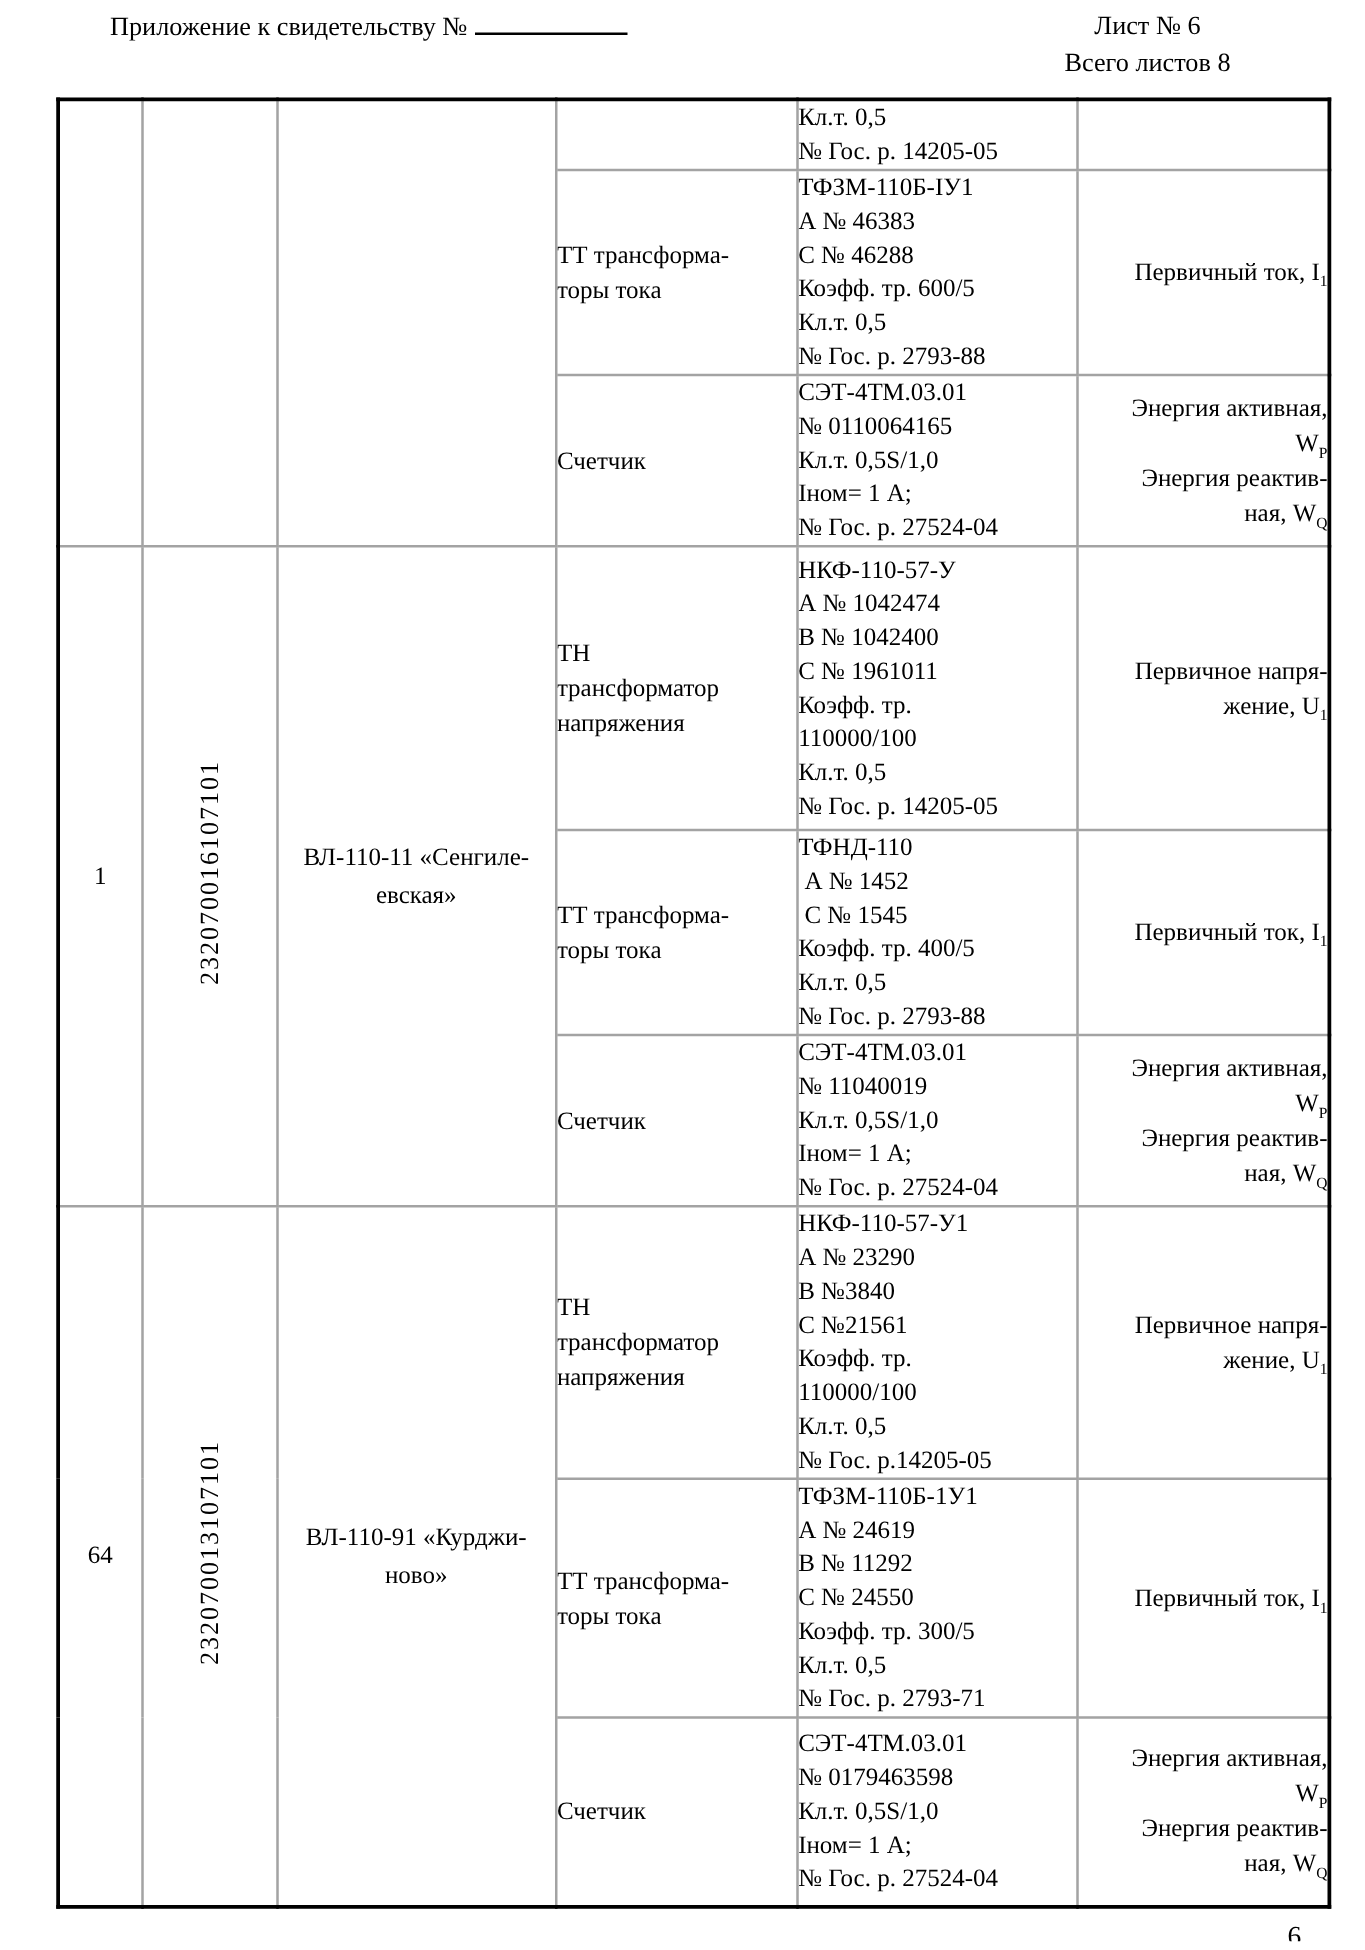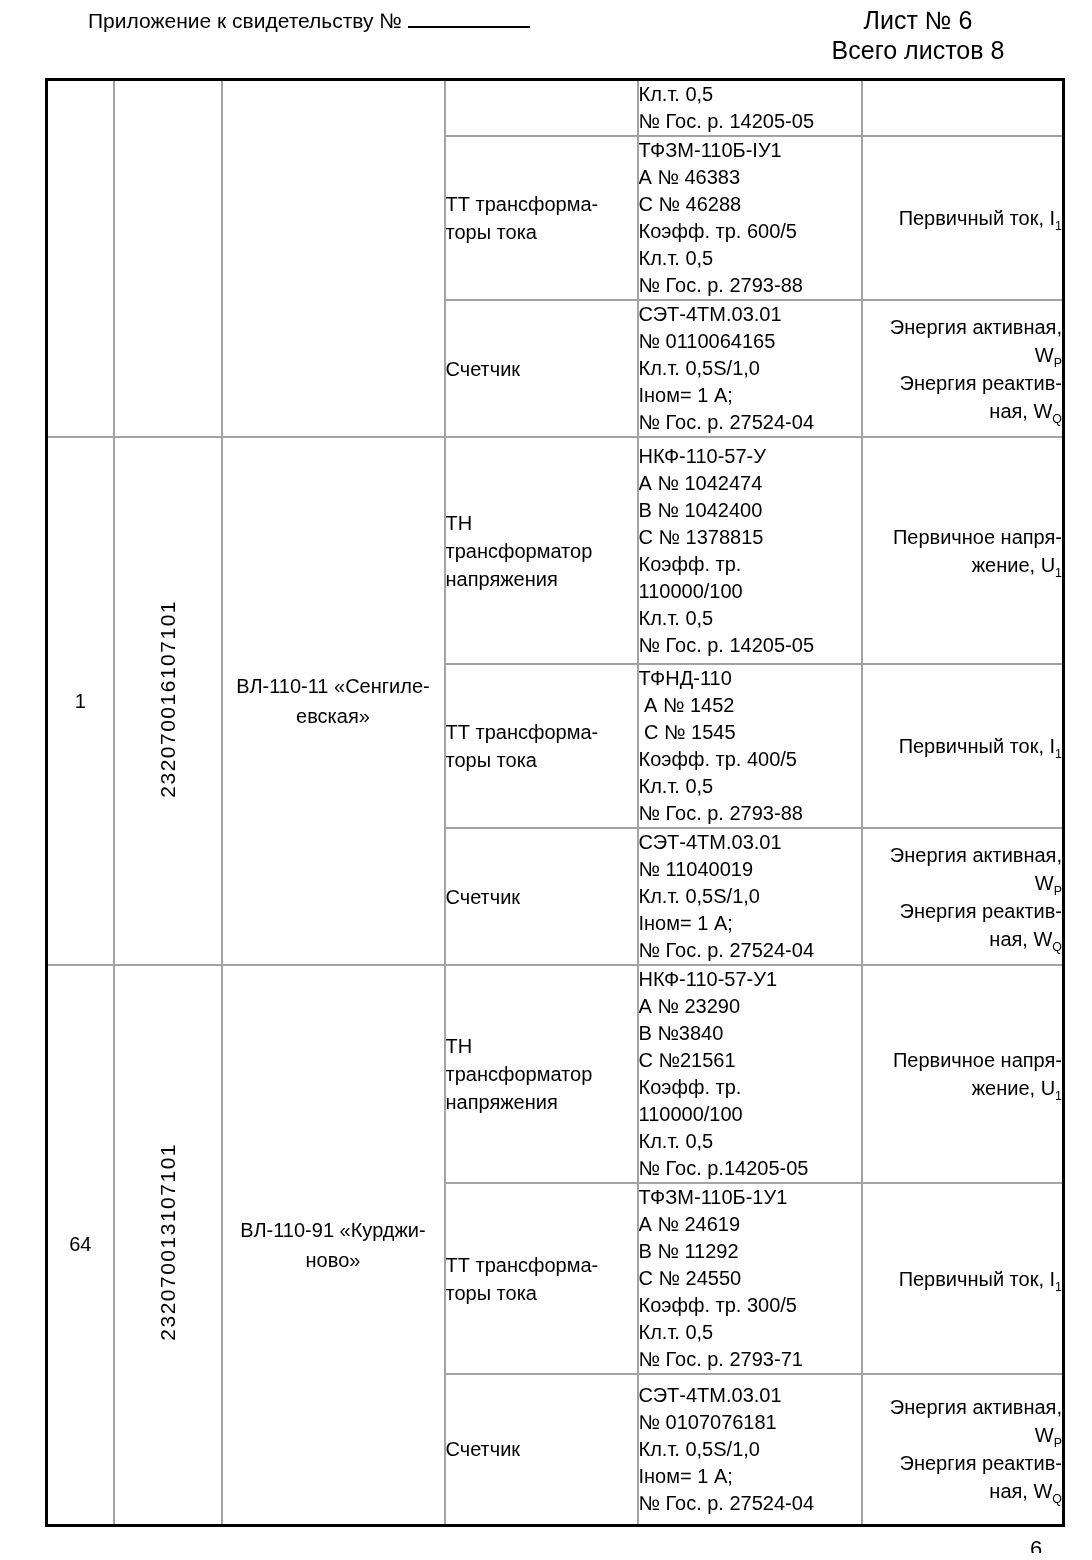--- a/index.html
+++ b/index.html
@@ -1,40 +1,40 @@
 <!DOCTYPE html>
 <html><head>
 <meta charset="utf-8">
 <style>
   html, body { margin: 0; padding: 0; background: #e8e8e8; }
   .page {
     position: relative;
     width: 1092px;
     height: 1560px;
     background: #ffffff;
-    font-family: Liberation Sans, sans-serif;
+    font-family: Liberation Serif, serif;
     color: #000;
     overflow: hidden;
   }
   
   .hdr-left {
     position: absolute;
     left: 88px;
     top: 5px;
     font-size: 21px;
     line-height: 30px;
     white-space: nowrap;
   }
   .hdr-right {
     position: absolute;
     left: 822px;
     top: 5px;
     width: 192px;
     text-align: center;
-    font-size: 25px;
+    font-size: 21px;
     line-height: 30px;
   }
   .blank-line {
     display: inline-block;
     width: 122px;
     height: 1em;
     border-bottom: 2px solid #000;
     vertical-align: baseline;
     margin-left: 6px;
   }
@@ -163,21 +163,21 @@
           </td>
       <td class="type">
             <div class="line">ТН</div>
             <div class="line">трансформатор</div>
             <div class="line">напряжения</div>
           </td>
       <td class="spec">
             <div class="line">НКФ-110-57-У</div>
             <div class="line">А № 1042474</div>
             <div class="line">В № 1042400</div>
-            <div class="line">С № 1378815</div>
+            <div class="line">С № 1961011</div>
             <div class="line">Коэфф. тр.</div>
             <div class="line">110000/100</div>
             <div class="line">Кл.т. 0,5</div>
             <div class="line">№ Гос. р. 14205-05</div>
           </td>
       <td class="param">
             <div class="line">Первичное напря-</div>
             <div class="line">жение, U<sub>1</sub></div>
           </td>
     </tr>
@@ -261,21 +261,21 @@
       <td class="param">
             <div class="line">Первичный ток, I<sub>1</sub></div>
           </td>
     </tr>
     <tr style="height:151px">
       <td class="type">
             <div class="line">Счетчик</div>
           </td>
       <td class="spec">
             <div class="line">СЭТ-4ТМ.03.01</div>
-            <div class="line">№ 0107076181</div>
+            <div class="line">№ 0179463598</div>
             <div class="line">Кл.т. 0,5S/1,0</div>
             <div class="line">Iном= 1 А;</div>
             <div class="line">№ Гос. р. 27524-04</div>
           </td>
       <td class="param">
             <div class="line">Энергия активная,</div>
             <div class="line">W<sub>P</sub></div>
             <div class="line">Энергия реактив-</div>
             <div class="line">ная, W<sub>Q</sub></div>
           </td>

